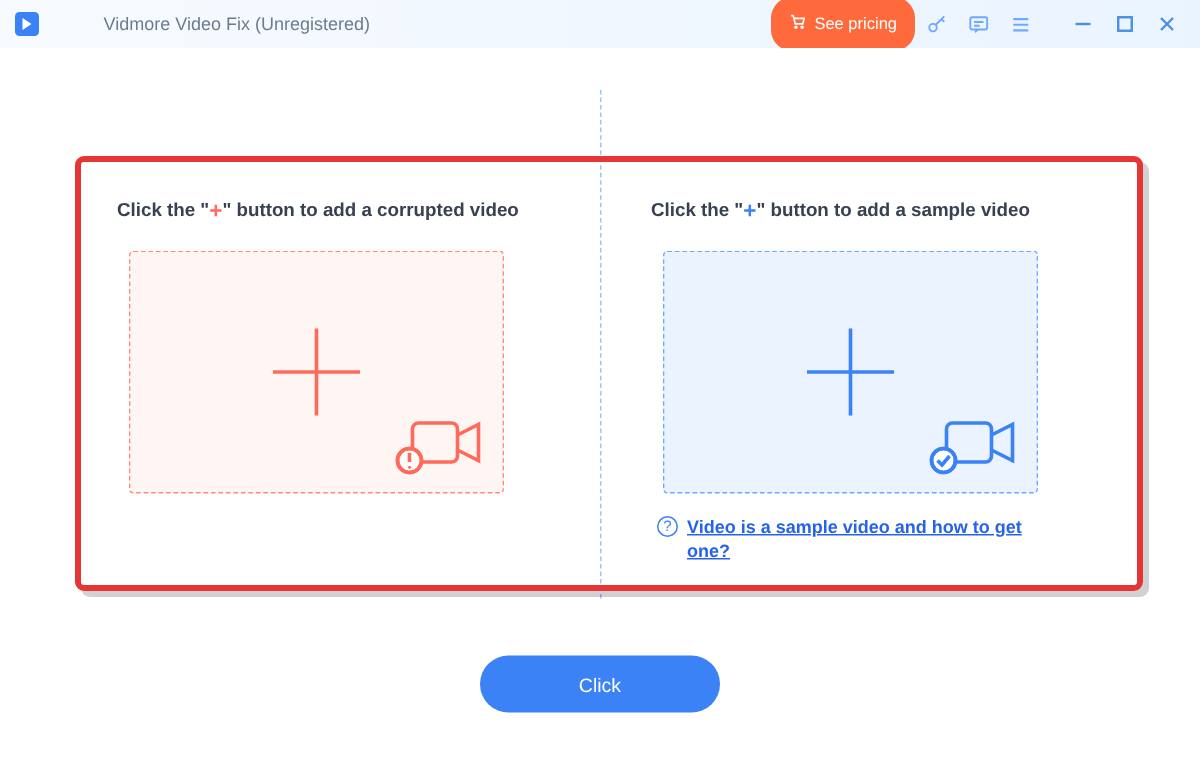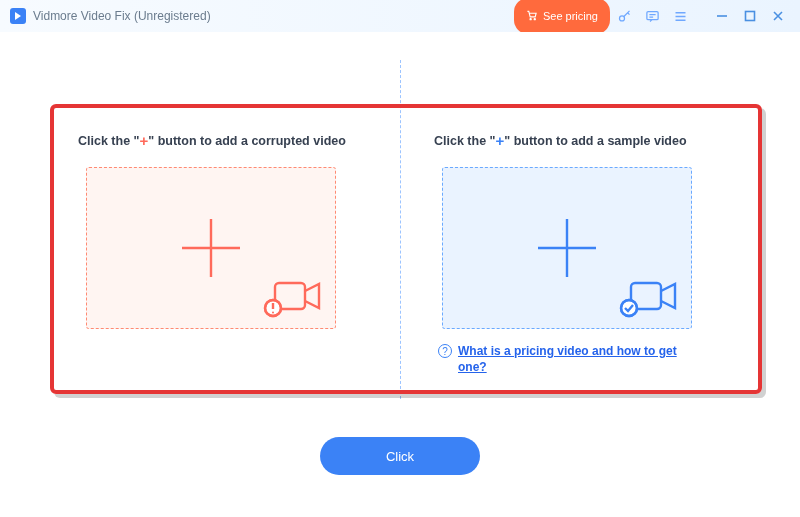--- a/index.html
+++ b/index.html
@@ -22,21 +22,21 @@
 .titlebar .logo {
   width: 16px; height: 16px;
   background: #3b82f6;
   border-radius: 3px;
   margin-right: 7px;
   display: flex;
   align-items: center;
   justify-content: center;
 }
 .titlebar .logo svg { display: block; }
-.titlebar .title { flex: 0 0 auto; }
+.titlebar .title { flex: 0 0 auto; margin-left: 36px; }
 .titlebar .spacer { flex: 1 1 auto; }
 .see-pricing {
   background: #ff6a3d;
   color: #fff;
   border-radius: 14px;
   height: 36px;
   padding: 0 12px;
   display: flex;
   align-items: center;
   gap: 5px;
@@ -268,21 +268,21 @@
             <rect x="12" y="7" width="30" height="26" rx="4"></rect>
             <path d="M42 15 L56 8 V32 L42 25"></path>
             <circle cx="10" cy="32" r="8" fill="#fff"></circle>
             <circle cx="10" cy="32" r="8"></circle>
             <path d="M6 32 l3 3 l5-6"></path>
           </svg>
         </span>
       </div>
       <div class="help-row">
         <span class="help-icon">?</span>
-        <a class="help-link">What is a pricing video and how to get one?</a>
+        <a class="help-link">Video is a sample video and how to get one?</a>
       </div>
     </div>
   </div>
 
   <div class="highlight-box"></div>
 
   <button class="repair-btn">Click</button>
 </div>
 
 </body></html>

